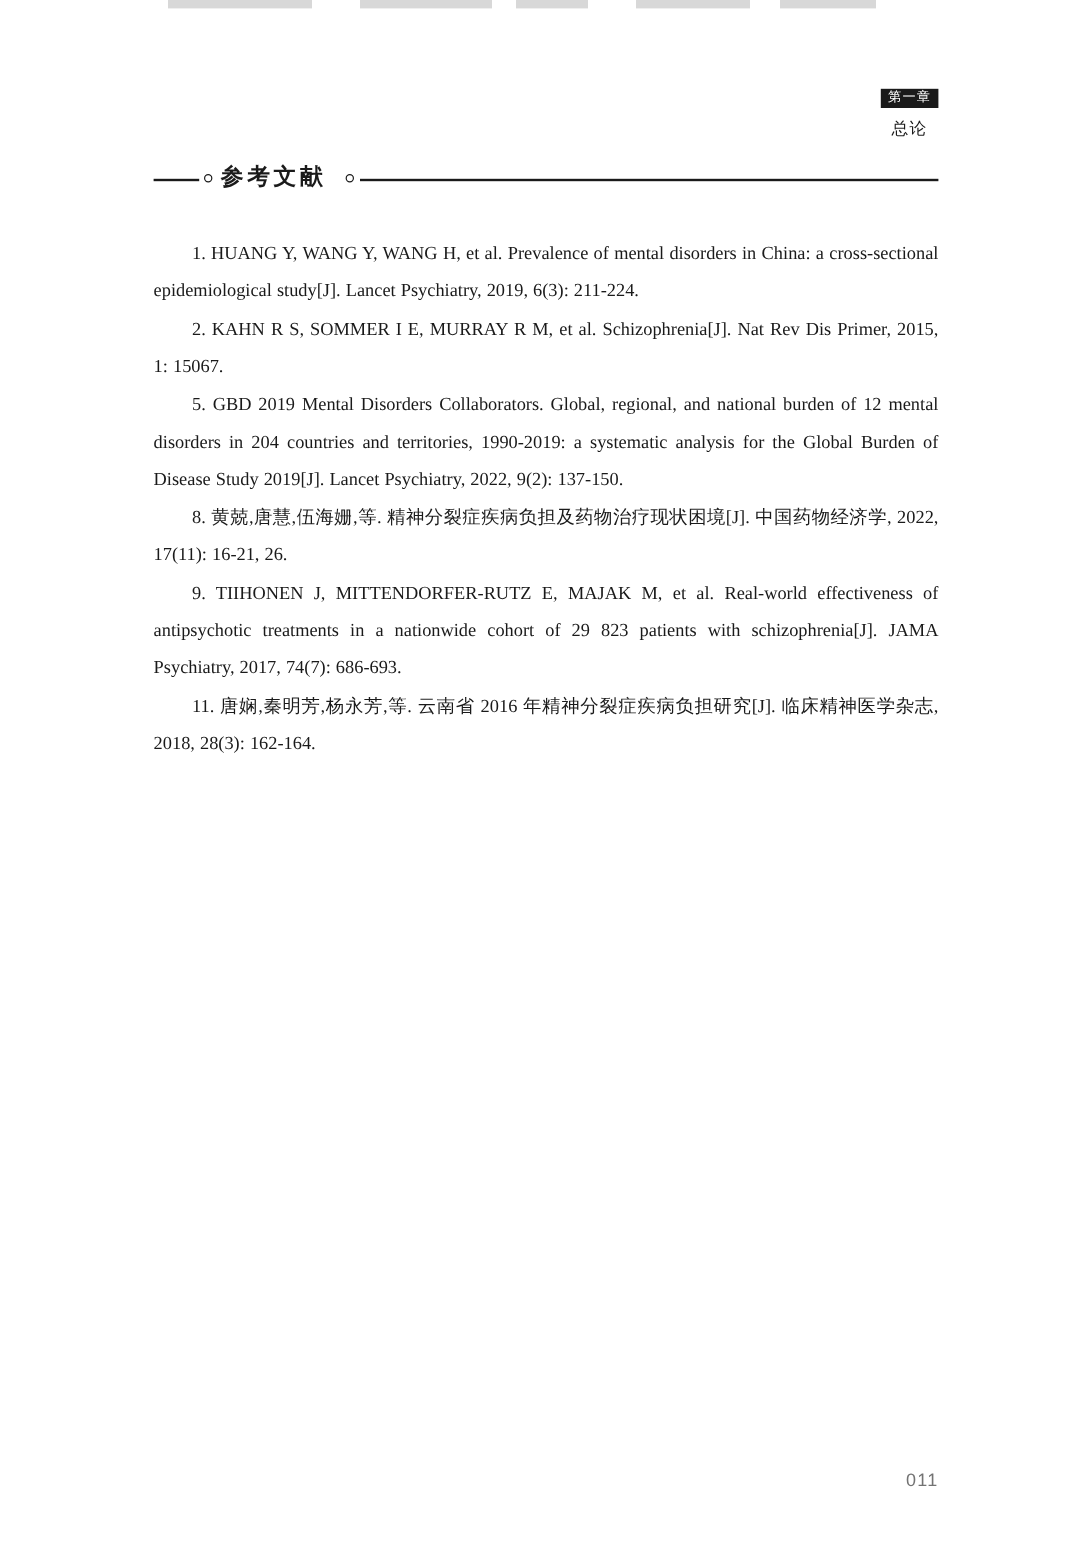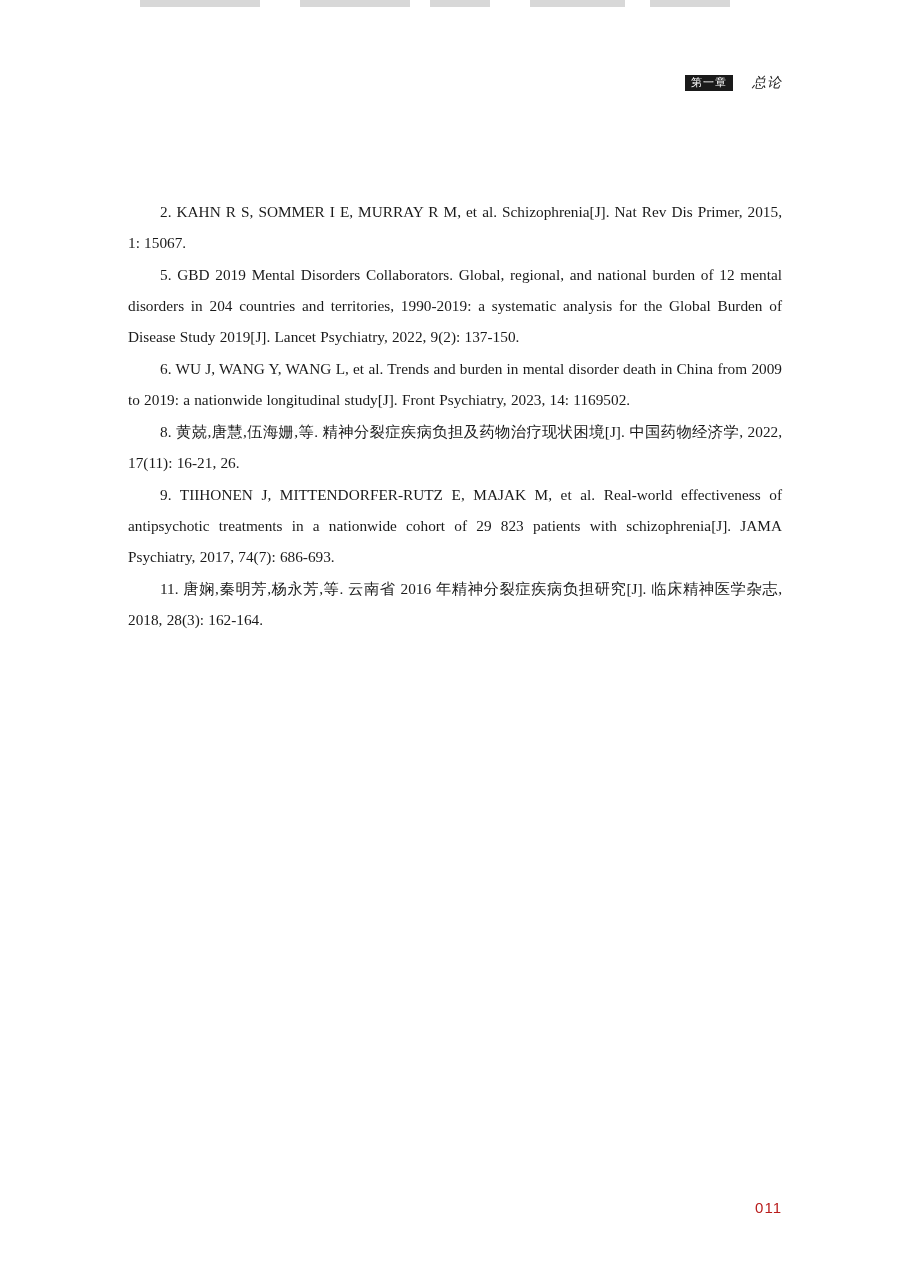--- a/index.html
+++ b/index.html
@@ -35,36 +35,36 @@
   .s3 { left: 430px; width: 60px; }
   .s4 { left: 530px; width: 95px; }
   .s5 { left: 650px; width: 80px; }
 
   .running-head {
     position: absolute;
     top: 74px;
     right: 128px;
     display: flex;
     align-items: center;
-    gap: 19px;
+    gap: 9px;
     font-size: 13.5px;
+    flex-direction: column;
   }
   .chapter-badge {
     background: #1a1a1a;
     color: #ffffff;
     font-size: 11px;
     letter-spacing: 1px;
     padding: 2px 6px 3px 6px;
     line-height: 1;
     font-family: "Liberation Sans", sans-serif;
   }
   .running-head-text {
     font-size: 14px;
     letter-spacing: 1px;
-    font-style: italic;
   }
 
   .heading-block {
     position: absolute;
     top: 132px;
     left: 128px;
     width: 654px;
     height: 32px;
   }
   .heading-rule-left {
@@ -116,51 +116,58 @@
     line-height: 31px;
     text-indent: 32px;
     text-align: justify;
     text-justify: inter-word;
     margin: 0 0 1px 0;
     word-spacing: 0.4px;
   }
 
   .folio {
     position: absolute;
-    bottom: 72px;
+    bottom: 46px;
     right: 128px;
     font-size: 15px;
     font-family: "Liberation Sans", sans-serif;
     letter-spacing: 1px;
-    color: #b91c1c;
+    color: #737373;
   }
 </style>
 </head>
 <body>
 
 <div class="page">
 
   <div class="scan-top">
     <span class="s1"></span>
     <span class="s2"></span>
     <span class="s3"></span>
     <span class="s4"></span>
     <span class="s5"></span>
   </div>
 
   <div class="running-head">
     <span class="chapter-badge">第一章</span>
     <span class="running-head-text">总论</span>
   </div>
 
+  <div class="heading-block">
+    <div class="heading-rule-left"></div>
+    <div class="dot dot-left"></div>
+    <div class="heading-title">参考文献</div>
+    <div class="dot dot-right"></div>
+    <div class="heading-rule-right"></div>
+  </div>
 
   <div class="refs">
+    <p class="ref">1. HUANG Y, WANG Y, WANG H, et al. Prevalence of mental disorders in China: a cross-sectional epidemiological study[J]. Lancet Psychiatry, 2019, 6(3): 211-224.</p>
     <p class="ref">2. KAHN R S, SOMMER I E, MURRAY R M, et al. Schizophrenia[J]. Nat Rev Dis Primer, 2015, 1: 15067.</p>
     <p class="ref">5. GBD 2019 Mental Disorders Collaborators. Global, regional, and national burden of 12 mental disorders in 204 countries and territories, 1990-2019: a systematic analysis for the Global Burden of Disease Study 2019[J]. Lancet Psychiatry, 2022, 9(2): 137-150.</p>
-    <p class="ref">6. WU J, WANG Y, WANG L, et al. Trends and burden in mental disorder death in China from 2009 to 2019: a nationwide longitudinal study[J]. Front Psychiatry, 2023, 14: 1169502.</p>
     <p class="ref">8. 黄兢,唐慧,伍海姗,等. 精神分裂症疾病负担及药物治疗现状困境[J]. 中国药物经济学, 2022, 17(11): 16-21, 26.</p>
     <p class="ref">9. TIIHONEN J, MITTENDORFER-RUTZ E, MAJAK M, et al. Real-world effectiveness of antipsychotic treatments in a nationwide cohort of 29 823 patients with schizophrenia[J]. JAMA Psychiatry, 2017, 74(7): 686-693.</p>
     <p class="ref">11. 唐娴,秦明芳,杨永芳,等. 云南省 2016 年精神分裂症疾病负担研究[J]. 临床精神医学杂志, 2018, 28(3): 162-164.</p>
   </div>
 
   <div class="folio">011</div>
 
 </div>
 
 </body></html>

